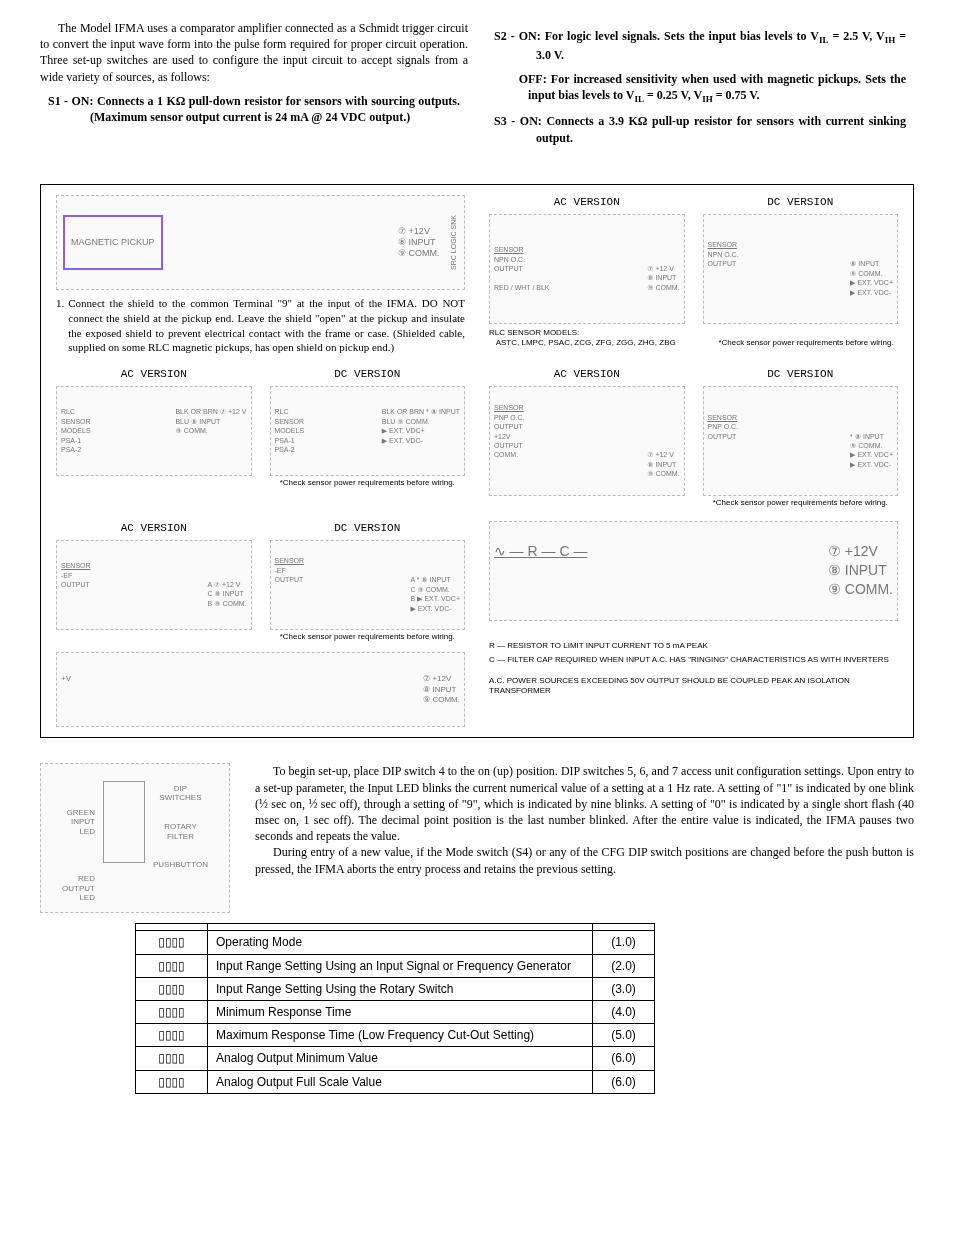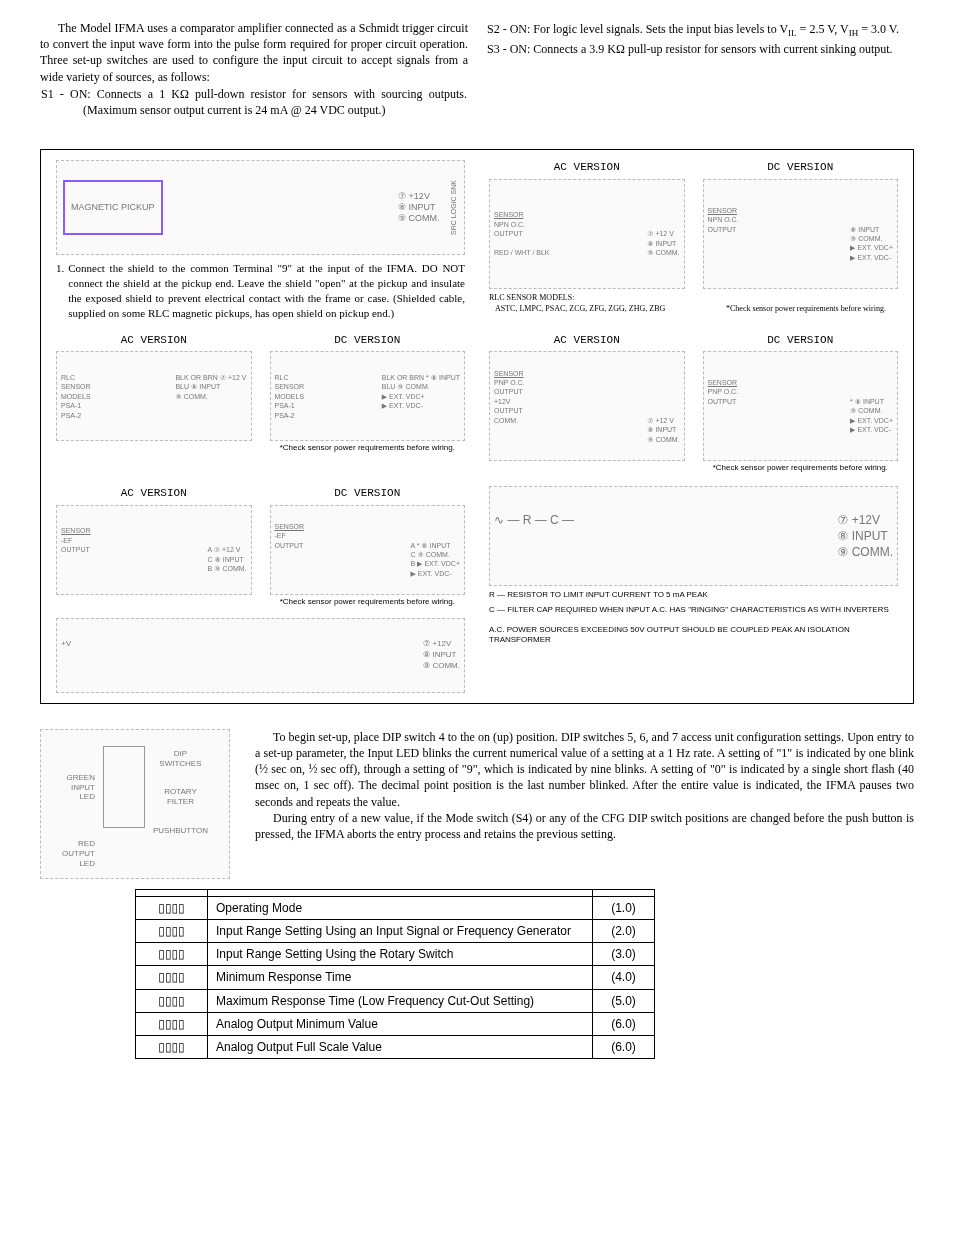--- a/index.html
+++ b/index.html
@@ -18,21 +18,22 @@
   }
   .indent-para {
     text-indent: 1.5em;
     text-align: justify;
     margin: 0;
   }
   .hang {
     padding-left: 3.5em;
     text-indent: -3.5em;
     text-align: justify;
-    margin: 1px;
+    margin: 8px;
+    font-weight: bold;
   }
   .wiring-box {
     border: 1px solid #000;
     margin-top: 30px;
     padding: 10px 15px 10px 15px;
   }
   .fig-placeholder {
     display:flex;
     align-items:center;
     justify-content:center;
@@ -89,20 +90,24 @@
     <p class="hang">
       <span>S1 - ON:</span>
       <span>Connects a 1 KΩ pull-down resistor for sensors with sourcing outputs. (Maximum sensor output current is 24 mA @ 24 VDC output.)</span>
     </p>
   </div>
   <div>
     <p class="hang">
       <span>S2 - ON:</span>
       <span>For logic level signals. Sets the input bias levels to V</span><sub>IL</sub><span> = 2.5 V, V</span><sub>IH</sub><span> = 3.0 V.</span>
     </p>
+    <p class="hang" style="padding-left:3.5em; text-indent:-2.5em; margin-left:0;">
+      &nbsp;&nbsp;&nbsp;&nbsp;&nbsp;<span>OFF:</span>
+      <span>For increased sensitivity when used with magnetic pickups. Sets the input bias levels to V</span><sub>IL</sub><span> = 0.25 V, V</span><sub>IH</sub><span> = 0.75 V.</span>
+    </p>
     <p class="hang">
       <span>S3 - ON:</span>
       <span>Connects a 3.9 KΩ pull-up resistor for sensors with current sinking output.</span>
     </p>
   </div>
 </div>
 
 <div class="wiring-box">
   <div class="wiring-grid">
 
@@ -155,21 +160,21 @@
               <span style="float:right">
                 ⑧ <span>INPUT</span><br>
                 ⑨ <span>COMM.</span><br>
                 ▶ <span>EXT. VDC+</span><br>
                 ▶ <span>EXT. VDC-</span>
               </span>
             </div>
           </div>
         </div>
       </div>
-      <div style="font-family:Liberation Serif, serif;font-size:8px;margin-top:4px;">
+      <div style="font-family:Liberation Sans, sans-serif;font-size:8px;margin-top:4px;">
         <span>RLC SENSOR MODELS:</span><br>
         &nbsp;&nbsp;&nbsp;<span>ASTC, LMPC, PSAC, ZCG, ZFG, ZGG, ZHG, ZBG</span>
         <span style="float:right; text-align:center; width:45%;">*Check sensor power requirements before wiring.</span>
       </div>
     </div>
 
     <div class="cellwrap">
       <div style="display:flex; gap:18px;">
         <div style="flex:1" class="cellwrap">
           <div class="ver-label">AC VERSION</div>
@@ -293,30 +298,30 @@
             ⑦ <span>+12V</span><br>
             ⑧ <span>INPUT</span><br>
             ⑨ <span>COMM.</span>
           </span>
         </div>
       </div>
     </div>
 
     <div class="cellwrap">
       <div style="height:100px;" class="fig-placeholder">
-        <div style="font-family:Arial,sans-serif;font-size:12px;text-align:left;padding:4px;width:100%;">
+        <div style="font-family:Arial,sans-serif;font-size:14px;text-align:left;padding:4px;width:100%;text-decoration:underline;">
           ∿ — R — C —
           <span style="float:right">
             ⑦ <span>+12V</span><br>
             ⑧ <span>INPUT</span><br>
             ⑨ <span>COMM.</span>
           </span>
         </div>
       </div>
-      <div style="font-family:Arial,sans-serif;font-size:8px;margin-top:4px;line-height:1.3;">
+      <div style="font-family:Arial,sans-serif;font-size:8px;margin-top:20px;line-height:1.3;">
         <div>R — RESISTOR TO LIMIT INPUT CURRENT TO 5 mA PEAK</div>
         <div style="margin-top:4px;">C — FILTER CAP REQUIRED WHEN INPUT A.C. HAS "RINGING" CHARACTERISTICS AS WITH INVERTERS</div>
         <div style="margin-top:10px;">A.C. POWER SOURCES EXCEEDING 50V OUTPUT SHOULD BE COUPLED PEAK AN ISOLATION TRANSFORMER</div>
       </div>
     </div>
 
   </div>
 </div>
 
 <div class="setup-section">

